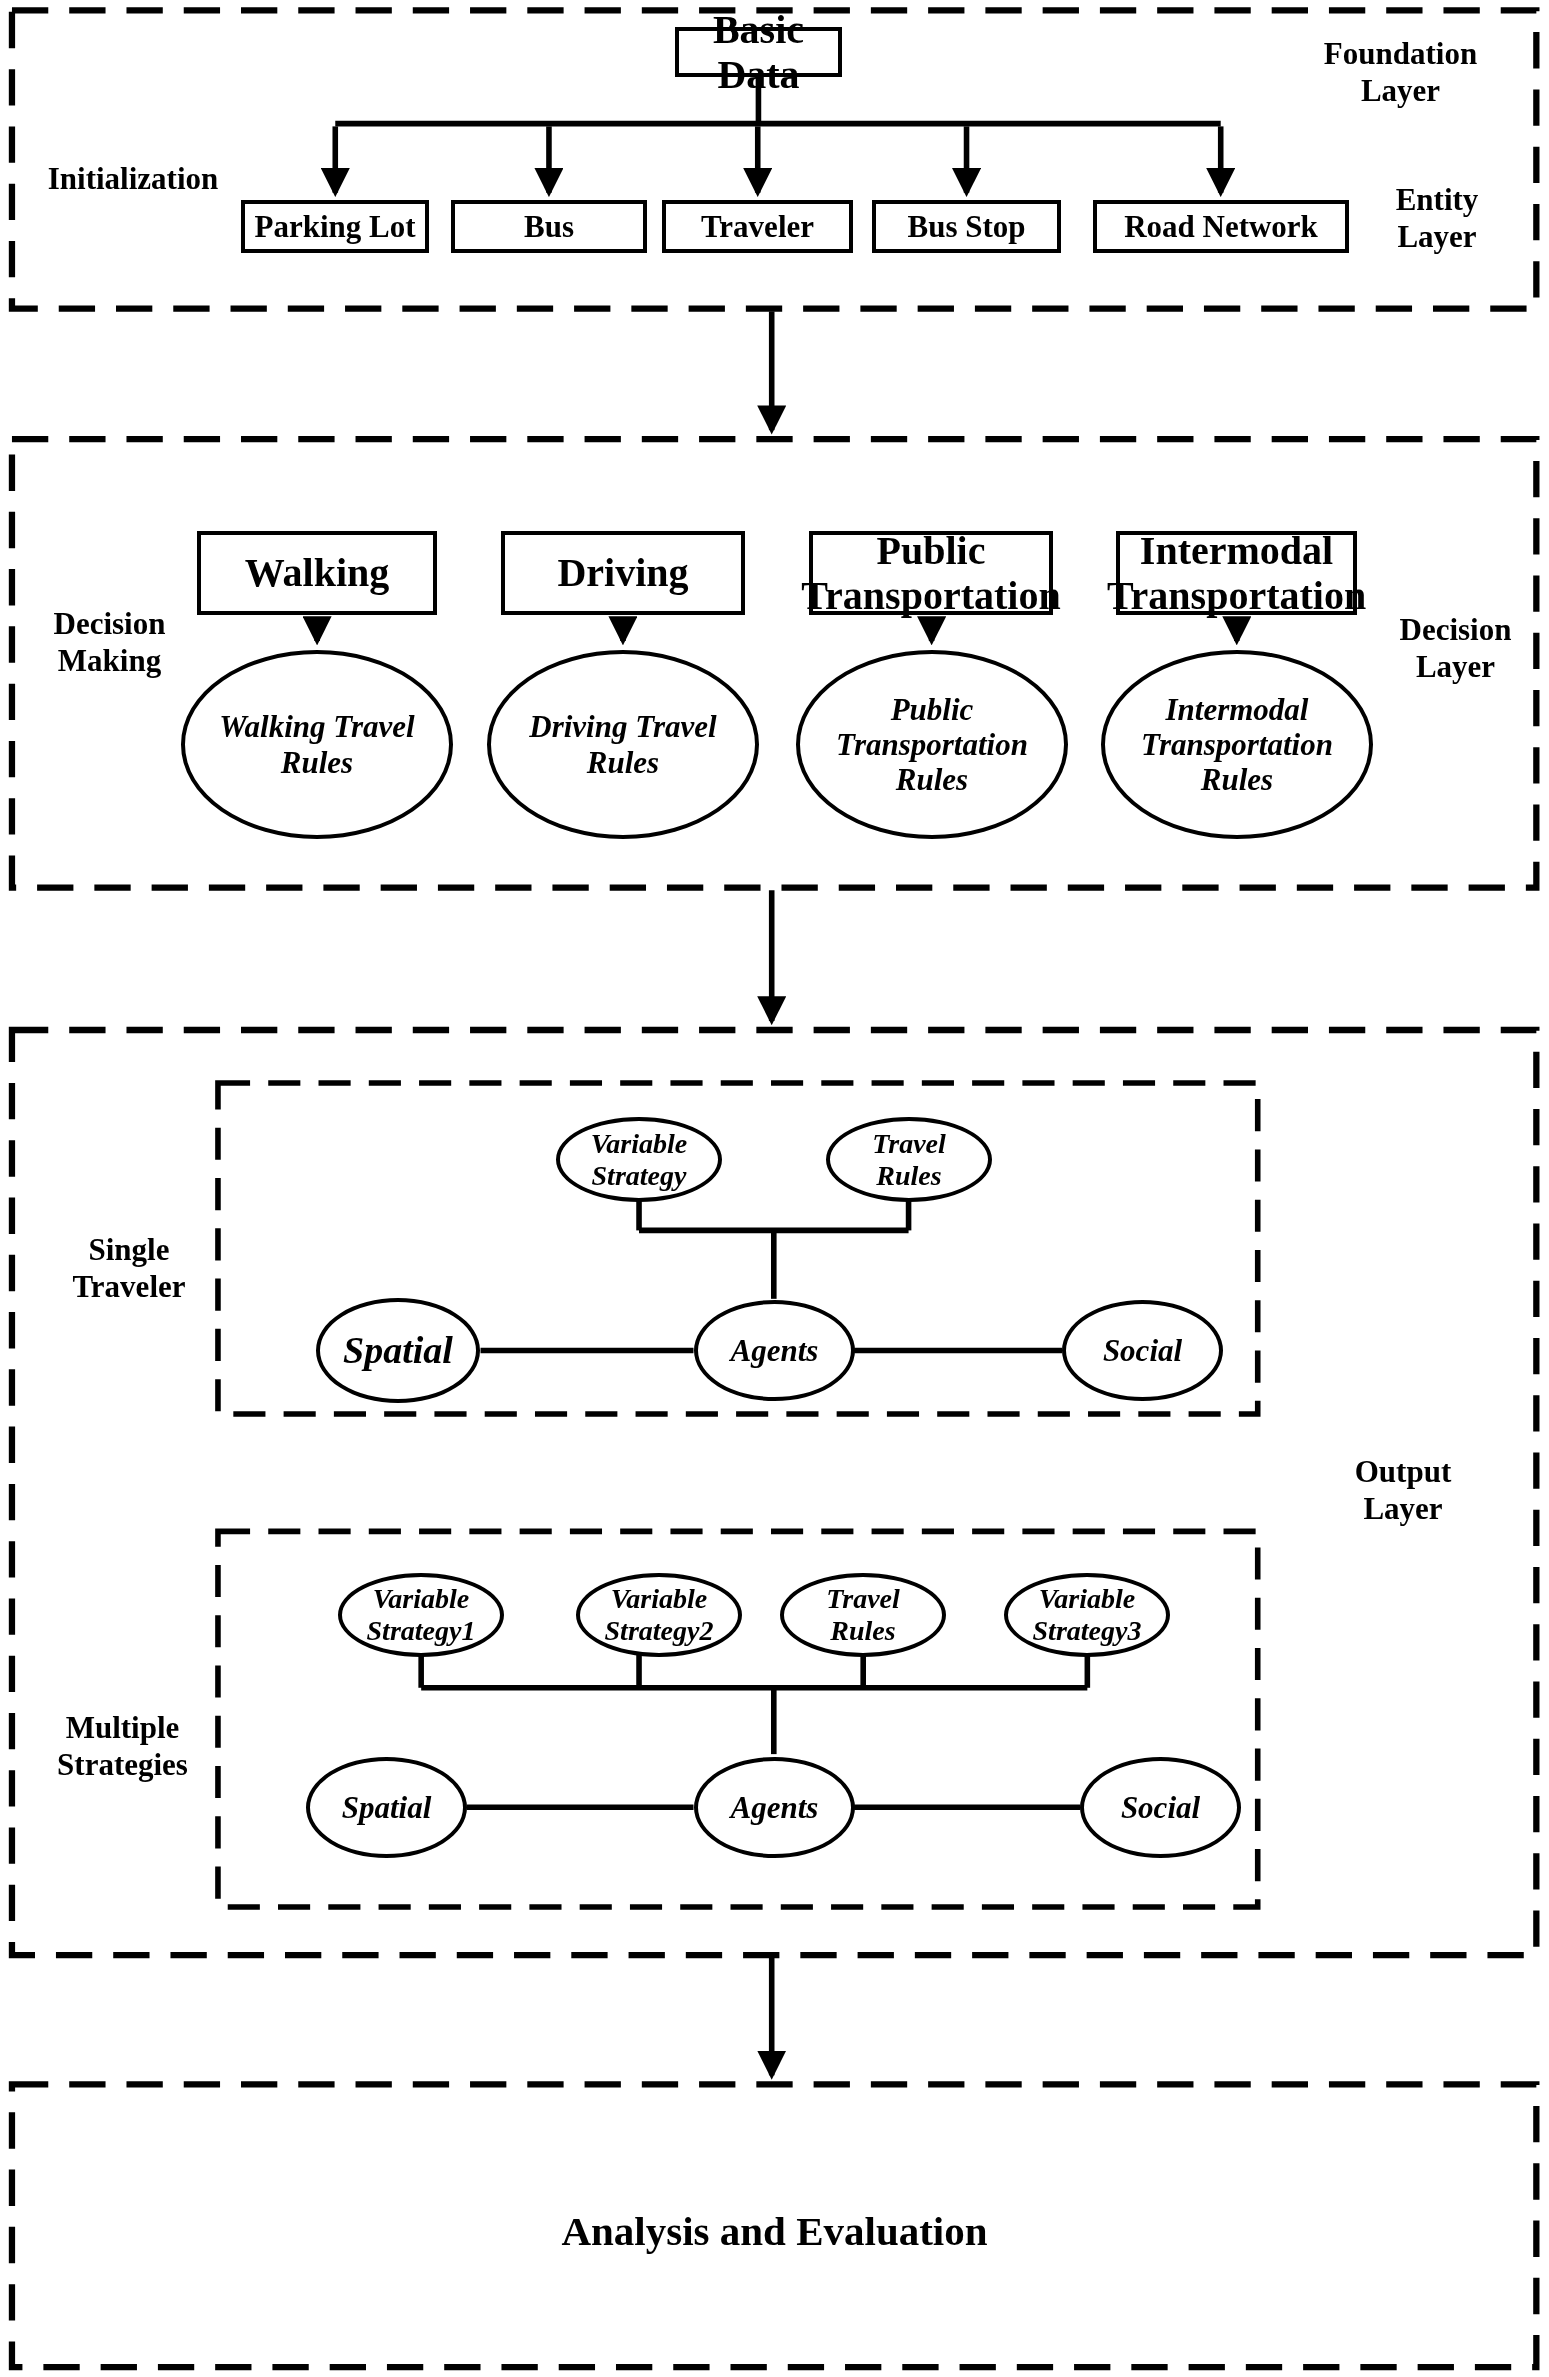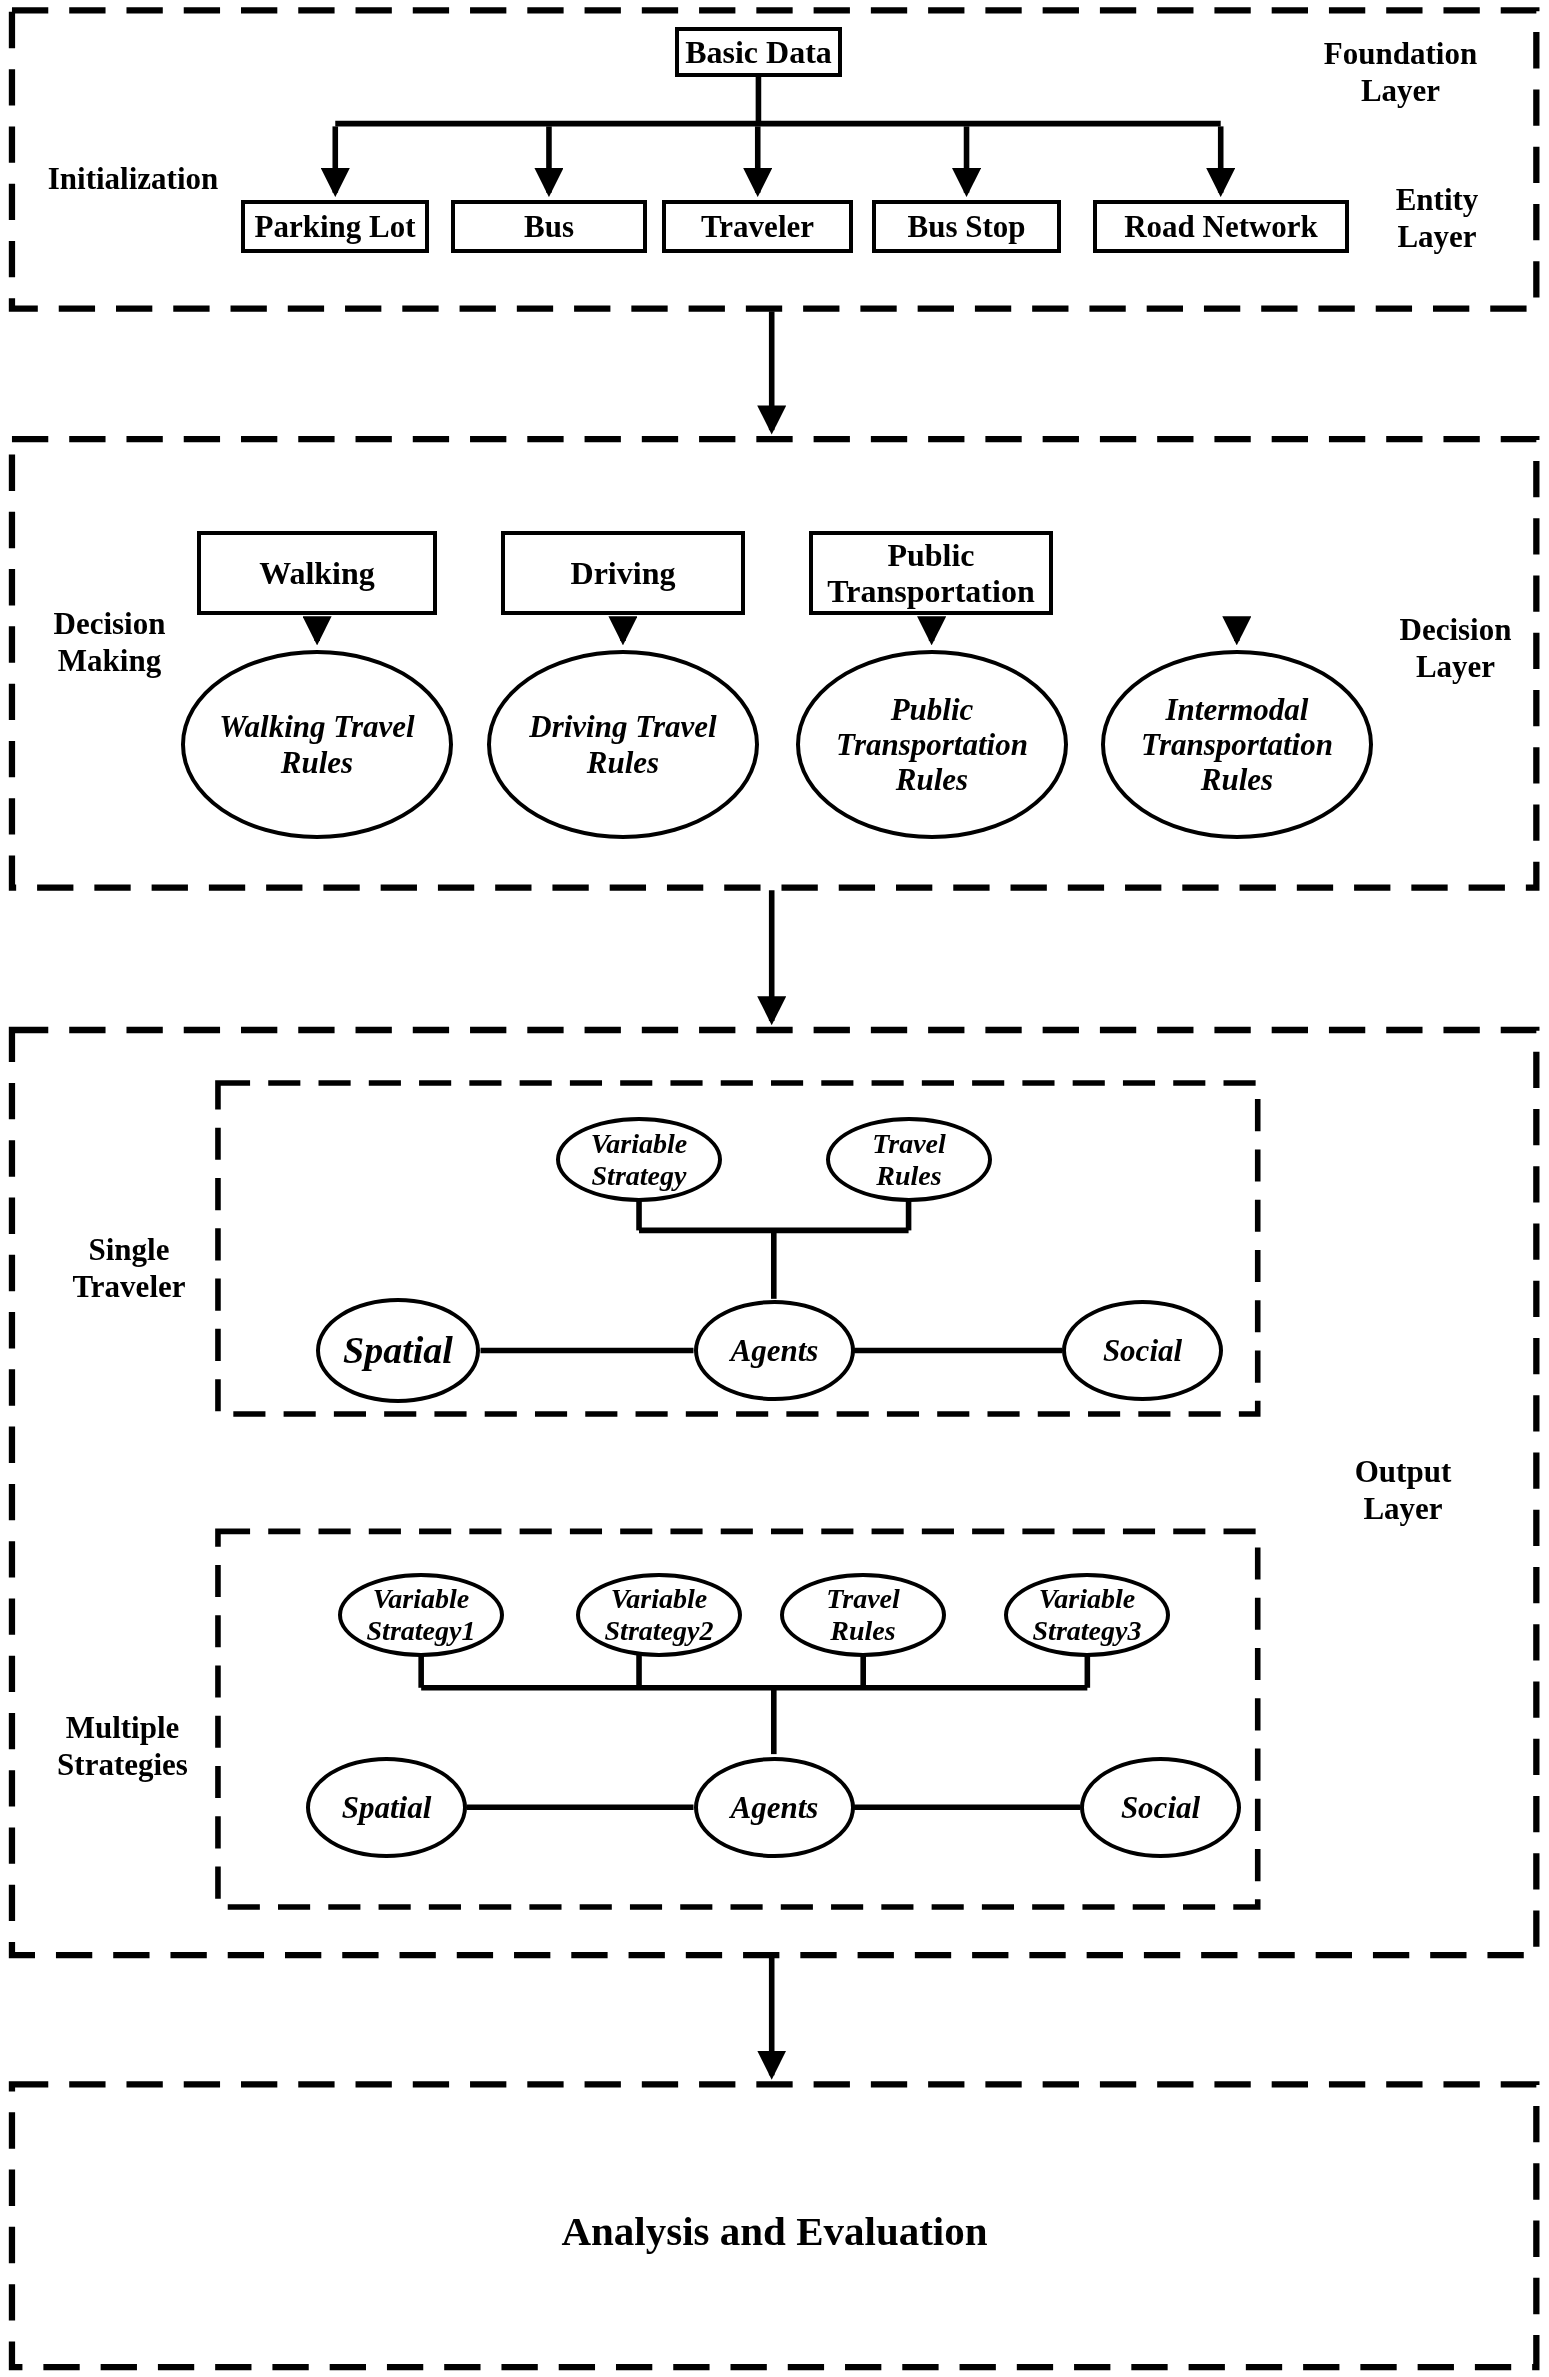--- a/index.html
+++ b/index.html
@@ -22,21 +22,21 @@
   }
   .rect-node{border:4.2px solid #000;background:#fff;}
   .ellipse-node{border:4.2px solid #000;border-radius:50%;background:#fff;font-style:italic;}
   .flabel{
     position:absolute;
     text-align:center;
     line-height:1.18;
   }
   .f44{font-size:31px;}
   .f45{font-size:31px;}
-  .f46{font-size:32px;}
+  .f46{font-size:40px;}
   .f40{font-size:28px;}
   .f54{font-size:38px;}
   .f58{font-size:41px;}
   .nowrap{white-space:nowrap;}
 </style>
 </head>
 <body>
 
 <div class="canvas">
 
@@ -109,20 +109,21 @@
   <div class="node rect-node f44" style="left:1093px;top:200px;width:256px;height:53px;">Road Network</div>
 
   <div class="flabel f45" style="left:1353px;top:182px;width:168px;">Entity Layer</div>
 
   <div class="flabel f45" style="left:29px;top:606px;width:161px;">Decision Making</div>
   <div class="flabel f45" style="left:1375px;top:612px;width:161px;">Decision Layer</div>
 
   <div class="node rect-node f46" style="left:197px;top:531px;width:240px;height:84px;">Walking</div>
   <div class="node rect-node f46" style="left:501px;top:531px;width:244px;height:84px;">Driving</div>
   <div class="node rect-node f46" style="left:809px;top:531px;width:244px;height:84px;">Public Transportation</div>
+  <div class="node rect-node f46" style="left:1116px;top:531px;width:241px;height:84px;">Intermodal Transportation</div>
 
   <div class="node ellipse-node f44" style="left:181px;top:650px;width:272px;height:189px;padding:0 24px;">Walking Travel Rules</div>
   <div class="node ellipse-node f44" style="left:487px;top:650px;width:272px;height:189px;padding:0 24px;">Driving Travel Rules</div>
   <div class="node ellipse-node f44" style="left:796px;top:650px;width:272px;height:189px;padding:0 24px;">Public Transportation Rules</div>
   <div class="node ellipse-node f44" style="left:1101px;top:650px;width:272px;height:189px;padding:0 24px;">Intermodal Transportation Rules</div>
 
   <div class="flabel f45" style="left:1326px;top:1454px;width:154px;">Output Layer</div>
 
   <div class="flabel f45" style="left:54px;top:1232px;width:150px;">Single Traveler</div>
 

